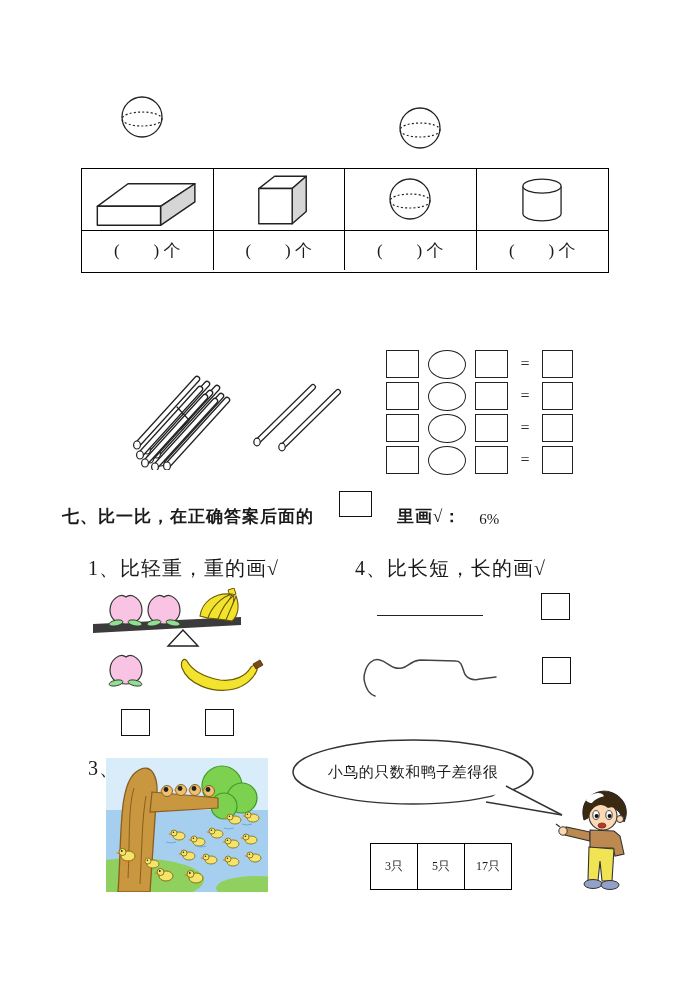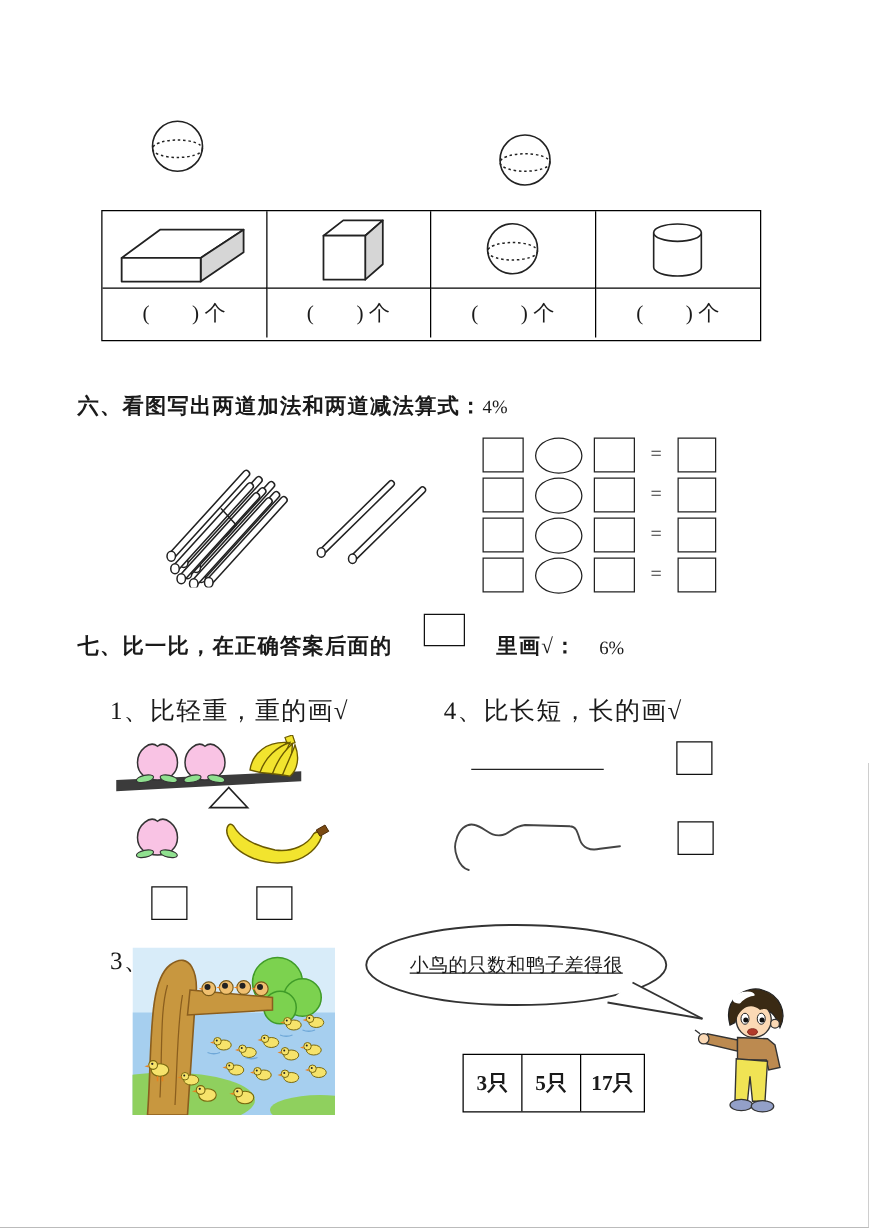--- a/index.html
+++ b/index.html
@@ -35,23 +35,23 @@
   
   #heading7{display:flex;align-items:flex-end;height:36px;gap:18px;}
   #h7-box{width:31px;height:24px;border:1.6px solid #111;margin:0 7px 11px 7px;background:#fff;}
   
   .checkbox{border:1.7px solid #111;background:#fff;}
   
   #line-straight{left:377px;top:615px;width:106px;height:0;border-top:1.6px solid #222;}
   
   #options-table{left:370px;top:843px;height:45px;display:flex;border:1.6px solid #000;}
   .option-cell{border-right:1.5px solid #000;display:flex;align-items:center;justify-content:center;
-    font-size:17px;padding:0 8px;min-width:30px;font-weight:bold;}
+    font-size:12px;padding:0 8px;min-width:30px;}
   .option-cell:last-child{border-right:none;}
-  #bubble-text{left:308px;top:763px;width:210px;text-align:center;font-size:15px;letter-spacing:0.5px;text-decoration:underline;}
+  #bubble-text{left:308px;top:763px;width:210px;text-align:center;font-size:15px;letter-spacing:0.5px;}
 </style>
 </head>
 <body>
 
 <div id="page">
 
   <svg class="abs" style="left:120px;top:95px" width="44" height="46" viewBox="0 0 44 46">
     <circle cx="22" cy="22" r="20" fill="#fff" stroke="#222" stroke-width="1.3"></circle>
     <ellipse cx="22" cy="24" rx="20" ry="7" fill="none" stroke="#222" stroke-width="1.2" stroke-dasharray="2 2.2"></ellipse>
   </svg>
@@ -86,23 +86,20 @@
         <path d="M8,12 L8,44 A22,8 0 0 0 52,44 L52,12" fill="#fff" stroke="#222" stroke-width="1.5"></path>
         <ellipse cx="30" cy="12" rx="22" ry="8" fill="#fff" stroke="#222" stroke-width="1.5"></ellipse>
       </svg>
     </div>
     <div class="count-cell">(        ) 个</div>
     <div class="count-cell">(        ) 个</div>
     <div class="count-cell">(        ) 个</div>
     <div class="count-cell">(        ) 个</div>
   </div>
 
-  <div class="abs heading" style="left:62px;top:313px">
-    <span>六、看图写出两道加法和两道减法算式：</span><span class="pts">4%</span>
-  </div>
 
   <svg class="abs" style="left:115px;top:365px" width="240" height="105" viewBox="0 0 240 105">
     <g stroke-linecap="round">
       <g>
           <line x1="22" y1="80" x2="82" y2="14" stroke="#222" stroke-width="6.5"></line>
           <line x1="22" y1="80" x2="82" y2="14" stroke="#fff" stroke-width="4"></line>
           <ellipse cx="22" cy="80" rx="3.4" ry="4" fill="#fff" stroke="#222" stroke-width="1.2"></ellipse>
         </g>
       <g>
           <line x1="32" y1="85" x2="92" y2="19" stroke="#222" stroke-width="6.5"></line>

